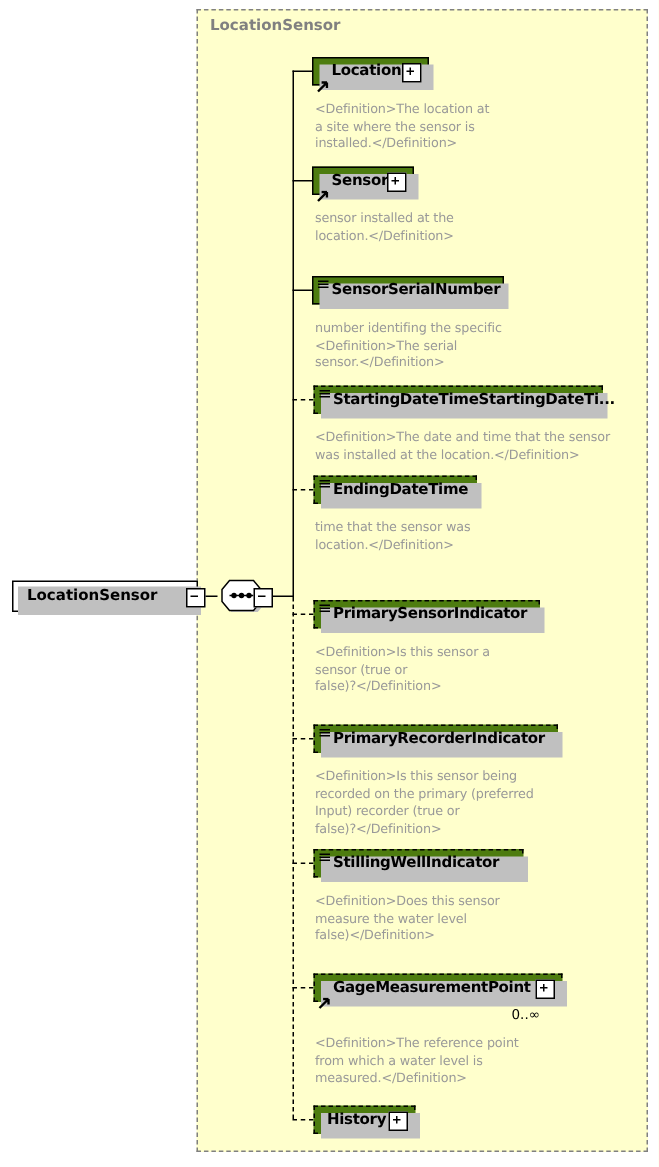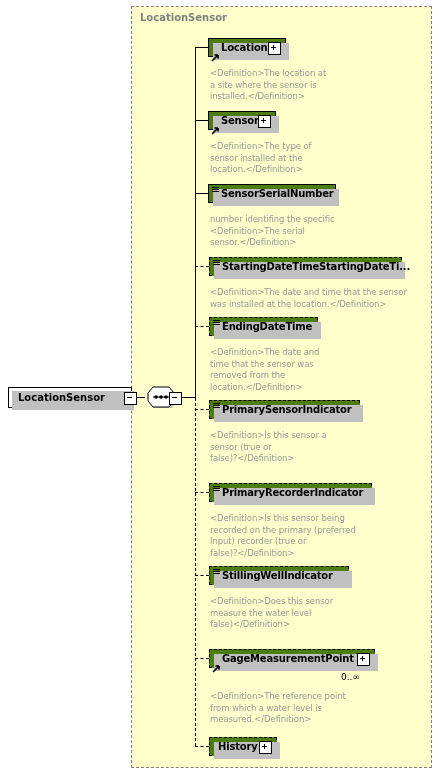--- a/index.html
+++ b/index.html
@@ -298,21 +298,20 @@
   <div class="shadow"></div>
   <span class="icon-ref">
     <svg width="8" height="8" viewBox="0 0 8 8">
       <path d="M1,7 L7,1 M7,1 L3.4,1 M7,1 L7,4.6" stroke="#000000" stroke-width="1.6" fill="none"></path>
     </svg>
   </span>
   <span class="ctext">Sensor</span>
   <span class="exp" style="right:4px;"></span>
 </div>
 <div class="defn" style="left:210px; top:141px; width:160px;">
-  <div>&lt;Definition&gt;The type of</div>
   <div>sensor installed at the</div>
   <div>location.&lt;/Definition&gt;</div>
 </div>
 
 <div class="child req" style="left:208px; top:184px; width:128px; height:19px;">
   <div class="shadow"></div>
   <span class="icon-lines">
     <i></i>
       <i></i>
       <i></i>
@@ -342,23 +341,21 @@
 <div class="child opt" style="left:209px; top:317px; width:109px; height:19px;">
   <div class="shadow"></div>
   <span class="icon-lines">
     <i></i>
       <i></i>
       <i></i>
   </span>
   <span class="ctext">EndingDateTime</span>
 </div>
 <div class="defn" style="left:210px; top:347px; width:165px;">
-  <div>&lt;Definition&gt;The date and</div>
   <div>time that the sensor was</div>
-  <div>removed from the</div>
   <div>location.&lt;/Definition&gt;</div>
 </div>
 
 <div class="child opt" style="left:209px; top:400px; width:151px; height:19px;">
   <div class="shadow"></div>
   <span class="icon-lines">
     <i></i>
       <i></i>
       <i></i>
   </span>

